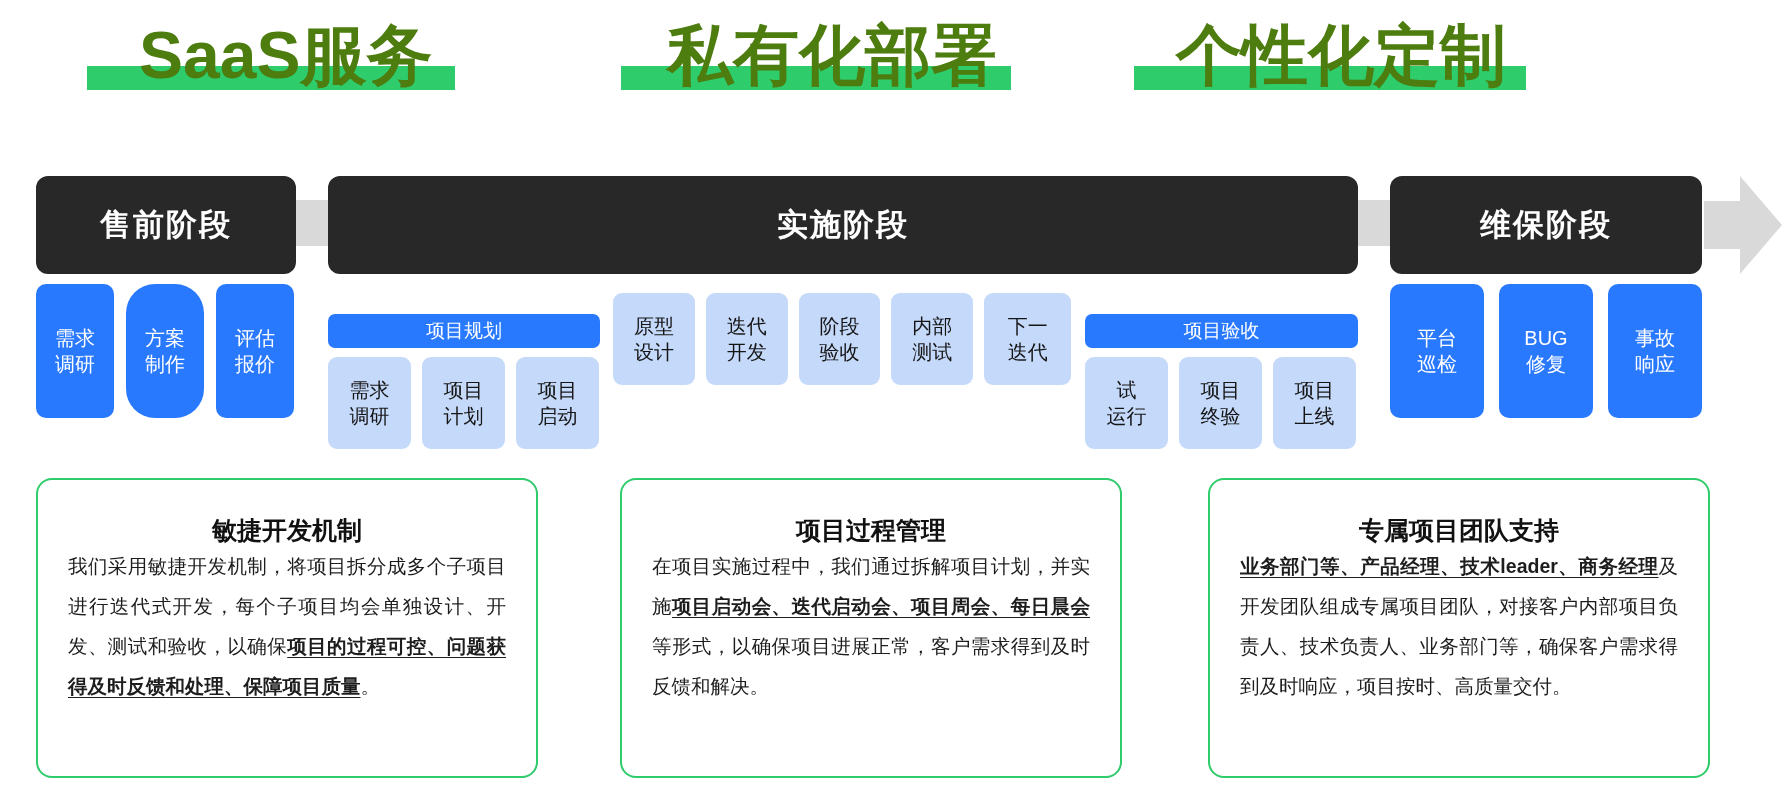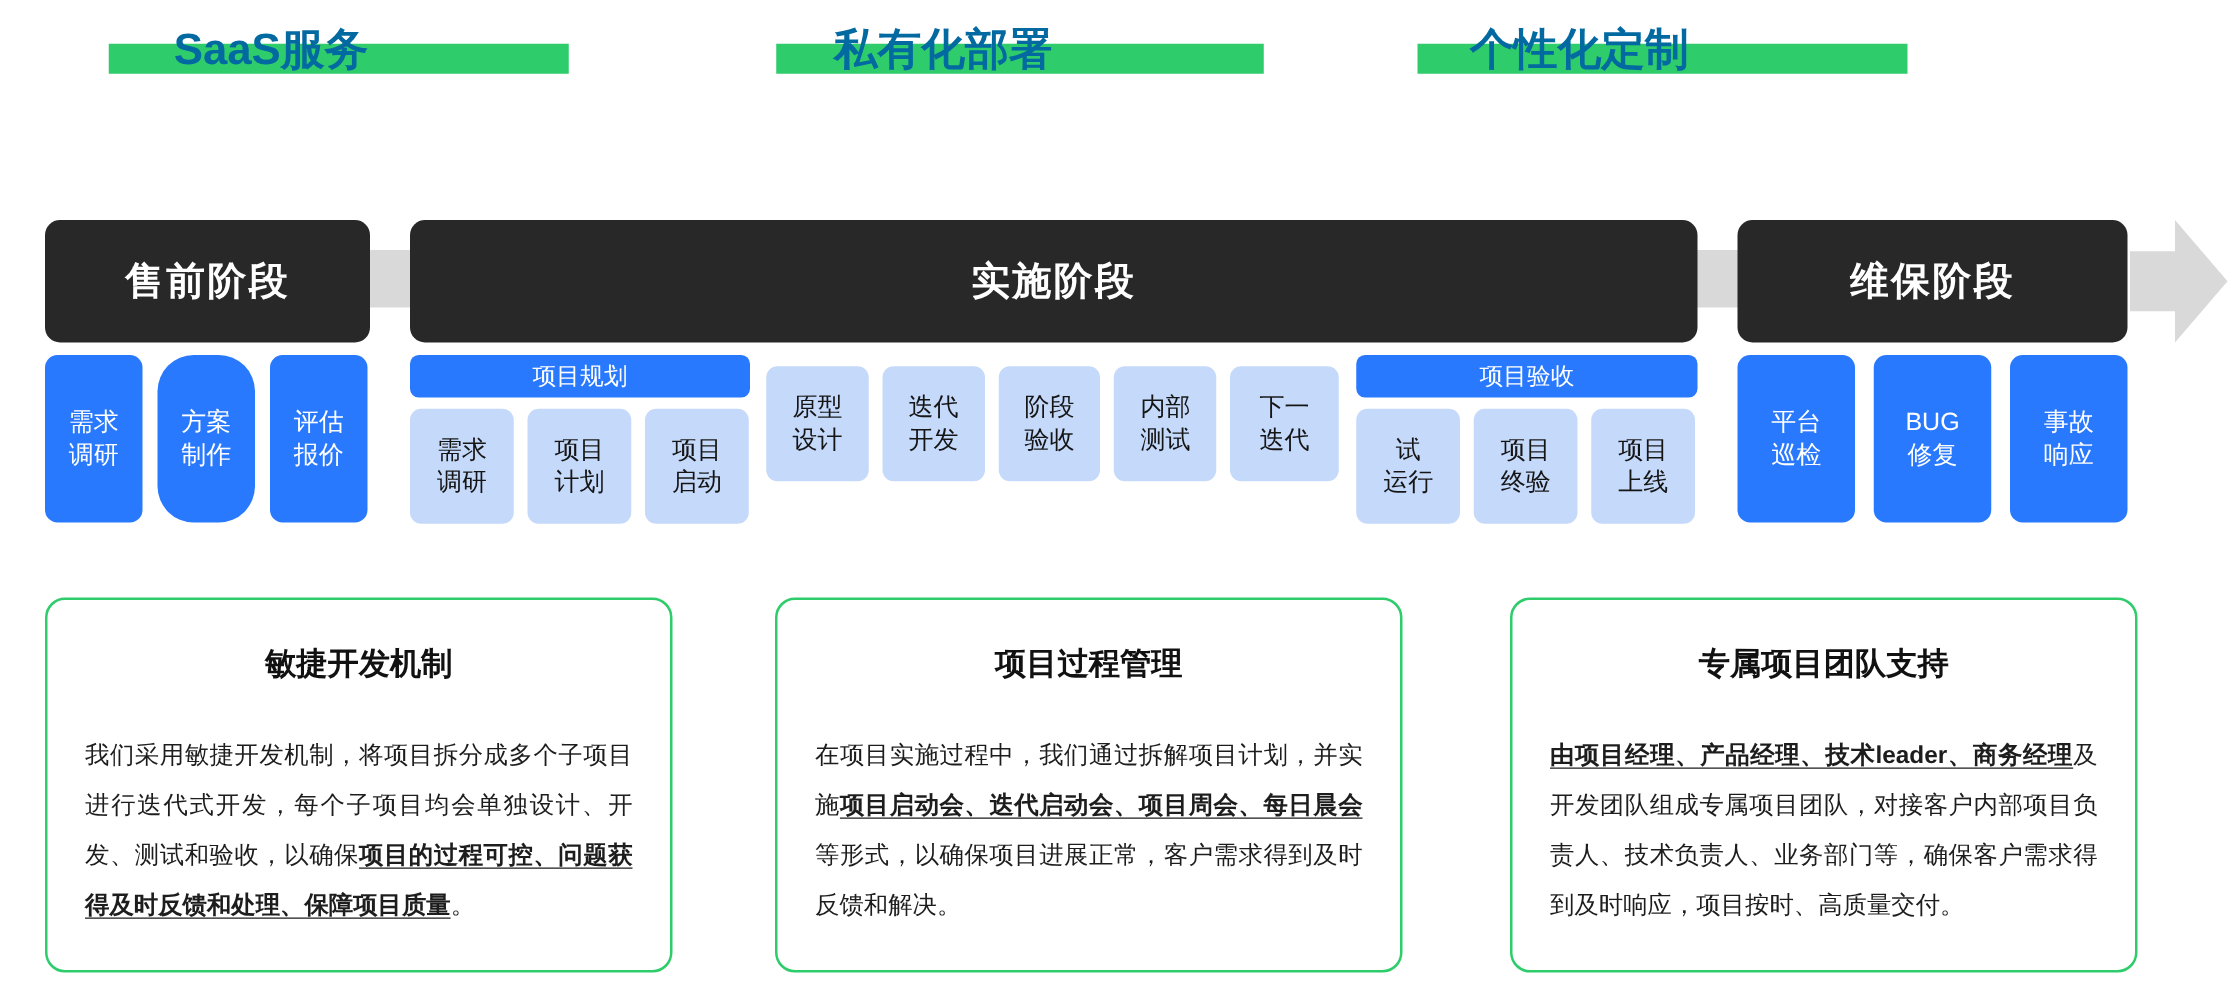--- a/index.html
+++ b/index.html
@@ -10,23 +10,23 @@
     color:#1a1a1a;
     overflow:hidden;
     position:relative;
   }
   
   .headings{
     position:absolute;left:0;top:0;width:1792px;height:118px;
   }
   .heading{
     position:absolute;
-    font-size:35px;font-weight:bold;line-height:1;
+    font-size:66px;font-weight:bold;line-height:1;
     white-space:nowrap;
-    color:#0369a1;
+    color:#4d7c0f;
   }
   .heading .hl{
     position:relative;display:inline-block;z-index:2;
     padding:0 4px;
   }
   .heading .bar{
     position:absolute;left:-36px;bottom:-2px;height:24px;
     background:#2ECC6B;z-index:1;
   }
   #h0{left:135px;top:22px;}
@@ -69,21 +69,21 @@
     position:absolute;top:0;height:134px;
     background:#2979FF;border-radius:10px;
     display:flex;flex-direction:column;align-items:center;justify-content:center;
     color:#ffffff;font-size:20px;line-height:1.32;text-align:center;
   }
 
   .group{position:absolute;top:0;}
   .group-head{
     height:34px;background:#2979FF;border-radius:7px;
     display:flex;align-items:center;justify-content:center;
-    color:#ffffff;font-size:19px;
+    color:#ffffff;font-size:19px;margin-top:30px;
   }
   .group-row{display:flex;gap:11px;margin-top:9px;}
   .smallbox{
     height:92px;border-radius:9px;background:#C5D9FA;
     display:flex;flex-direction:column;align-items:center;justify-content:center;
     color:#151515;font-size:20px;line-height:1.3;text-align:center;
   }
 
   
   .cards{position:absolute;left:0;top:478px;width:1792px;height:310px;}
@@ -94,21 +94,21 @@
     padding:24px 30px 0 30px;
   }
   #card0{left:36px;width:502px;}
   #card1{left:620px;width:502px;}
   #card2{left:1208px;width:502px;}
   .card-title{
     text-align:center;font-size:25px;font-weight:bold;color:#111;
     margin:10px 0 0 0;
   }
   .card-body{
-    margin-top:38px;font-size:19.5px;line-height:2.05;color:#1d1d1d;
+    font-size:19.5px;line-height:2.05;color:#1d1d1d;
     text-align:justify;text-justify:inter-ideograph;
   }
   .em{font-weight:bold;text-decoration:underline;text-underline-offset:4px;}
 </style>
 </head>
 <body>
 
 <div class="headings">
   <div class="heading" id="h0">
     <span class="bar"></span>
@@ -242,15 +242,15 @@
   <div class="card" id="card0">
     <div class="card-title">敏捷开发机制</div>
     <div class="card-body"><span>我们采用敏捷开发机制，将项目拆分成多个子项目进行迭代式开发，每个子项目均会单独设计、开发、测试和验收，以确保</span><span class="em">项目的过程可控、问题获得及时反馈和处理、保障项目质量</span><span>。</span></div>
   </div>
   <div class="card" id="card1">
     <div class="card-title">项目过程管理</div>
     <div class="card-body"><span>在项目实施过程中，我们通过拆解项目计划，并实施</span><span class="em">项目启动会、迭代启动会、项目周会、每日晨会</span><span>等形式，以确保项目进展正常，客户需求得到及时反馈和解决。</span></div>
   </div>
   <div class="card" id="card2">
     <div class="card-title">专属项目团队支持</div>
-    <div class="card-body"><span class="em">由项目经理、产品经理、技术leader、商务经理</span><span>及开发团队组成专属项目团队，对接客户内部项目负责人、技术负责人、业务部门等，确保客户需求得到及时响应，项目按时、高质量交付。</span></div>
+    <div class="card-body"><span class="em">业务部门等、产品经理、技术leader、商务经理</span><span>及开发团队组成专属项目团队，对接客户内部项目负责人、技术负责人、业务部门等，确保客户需求得到及时响应，项目按时、高质量交付。</span></div>
   </div>
 </div>
 
 </body></html>

